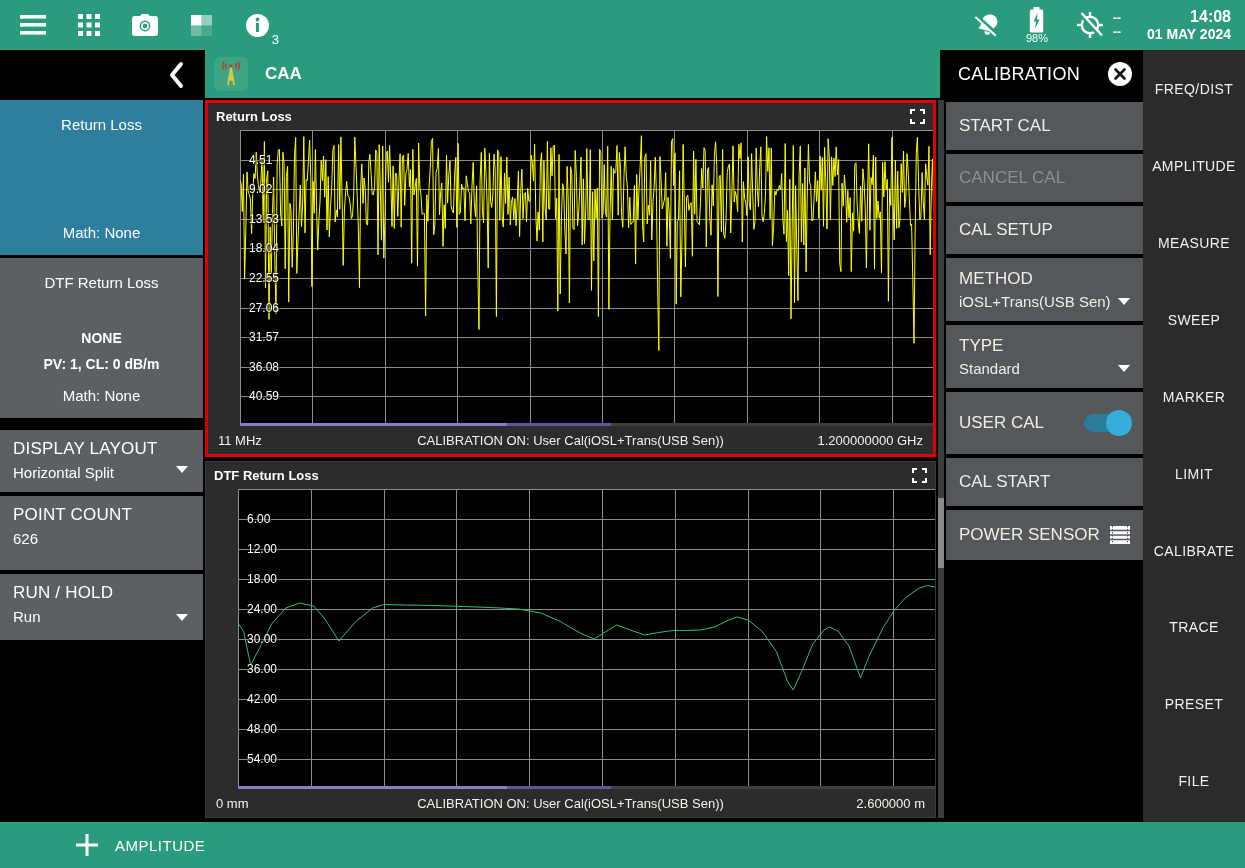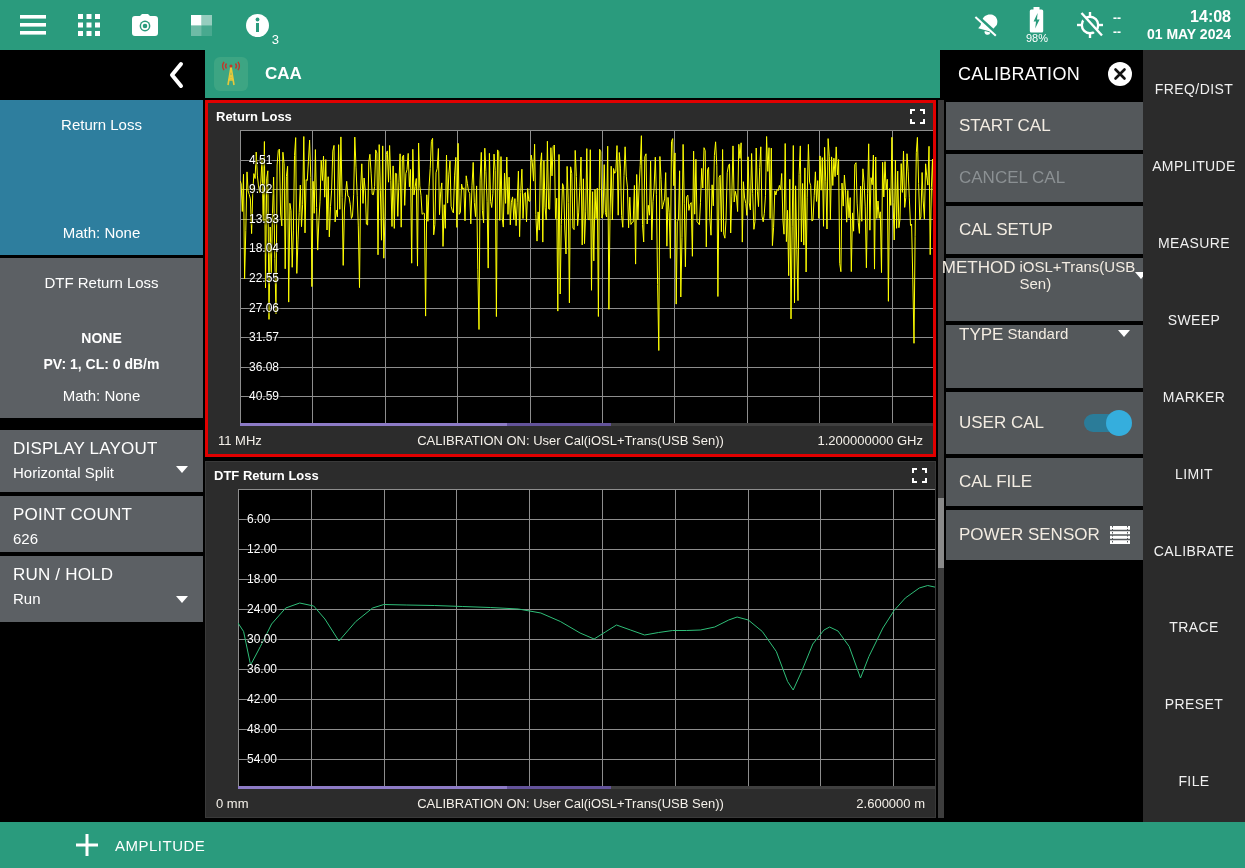--- a/index.html
+++ b/index.html
@@ -70,21 +70,21 @@
   .vthumb { position:absolute; left:0; top:398px; width:6px; height:70px; background:#8a8a8a; }
 
   
   .calpanel { position:absolute; left:946px; top:50px; width:197px; height:856px; background:#000;
               display:flex; flex-direction:column; }
   .cal-head { height:48px; background:#000; display:flex; align-items:center; padding:0 10px 0 12px; }
   .cal-title { color:#fff; font-size:18px; letter-spacing:.3px; }
   .cal-close { margin-left:auto; display:flex; }
   .cal-btn { background:#54585b; color:#f3ece2; font-size:17px; margin-top:4px;
              padding:0 13px; display:flex; align-items:center; height:48px; position:relative; }
-  .cal-dd { height:63px; flex-direction:row; align-items:flex-start; justify-content:center; gap:4px; }
+  .cal-dd { height:63px; flex-direction:column; align-items:flex-start; justify-content:center; gap:4px; }
   .cal-dd .dd-val { font-size:15px; display:flex; align-items:center; width:100%; }
   .dd-caret { margin-left:auto; width:0; height:0; border-left:6px solid transparent;
               border-right:6px solid transparent; border-top:7px solid #fff; }
   .disabled-txt { color:#8b9093; }
   .toggle { margin-left:auto; position:relative; width:46px; height:18px; }
   .tg-track { position:absolute; left:0; top:0; width:46px; height:18px; border-radius:9px; background:#2b7c99; }
   .tg-knob { position:absolute; right:-2px; top:-4px; width:26px; height:26px; border-radius:13px; background:#35aedd; }
   .ps-ic { margin-left:auto; display:flex; }
 
   
@@ -214,21 +214,21 @@
     </div>
 
     <div class="gap12"></div>
 
     <div class="ctl" style="height:62px">
       <div class="ctl-label">DISPLAY LAYOUT</div>
       <div class="ctl-value">Horizontal Split</div>
       <span class="caret"></span>
     </div>
     <div class="gap4"></div>
-    <div class="ctl" style="height:56px">
+    <div class="ctl" style="height:74px">
       <div class="ctl-label">POINT COUNT</div>
       <div class="ctl-value">626</div>
     </div>
     <div class="gap4"></div>
     <div class="ctl" style="height:66px">
       <div class="ctl-label">RUN / HOLD</div>
       <div class="ctl-value">Run</div>
       <span class="caret"></span>
     </div>
     <div class="gap4"></div>
@@ -400,21 +400,21 @@
       </span>
     </div>
     <div class="cal-btn" style="height:62px">
       <span>USER CAL</span>
       <span class="toggle">
         <span class="tg-track"></span>
         <span class="tg-knob"></span>
       </span>
     </div>
     <div class="cal-btn">
-      <span>CAL FILE</span>
+      <span>CAL START</span>
     </div>
     <div class="cal-btn" style="height:50px">
       <span>POWER SENSOR</span>
       <span class="ps-ic">
         <svg width="20" height="18" viewBox="0 0 20 18">
           <rect x="0" y="0" width="20" height="18" fill="#fff"></rect>
           <path d="M0 4.5 H20 M0 9 H20 M0 13.5 H20" stroke="#54585b" stroke-width="1.6"></path>
           <path d="M2.5 0 V18 M17.5 0 V18" stroke="#54585b" stroke-width="1" stroke-dasharray="1.5 1.5"></path>
         </svg>
       </span>

